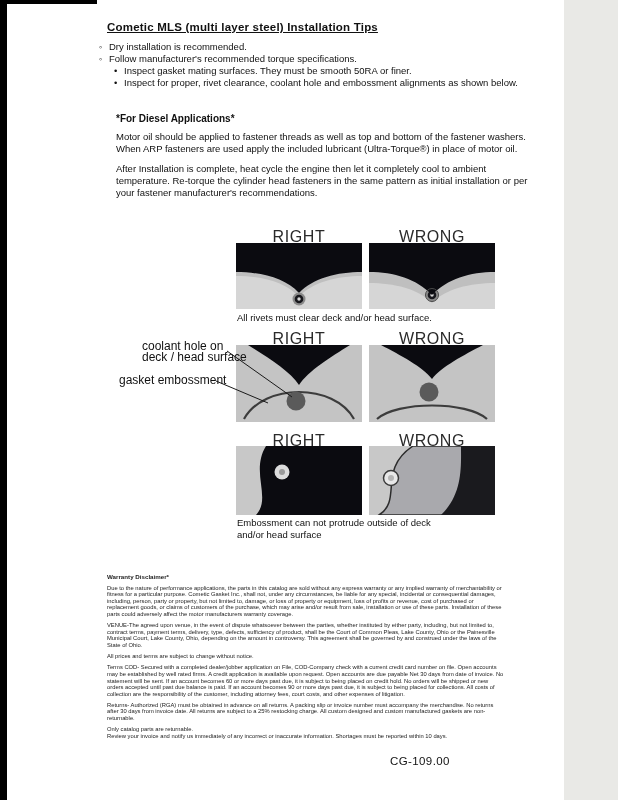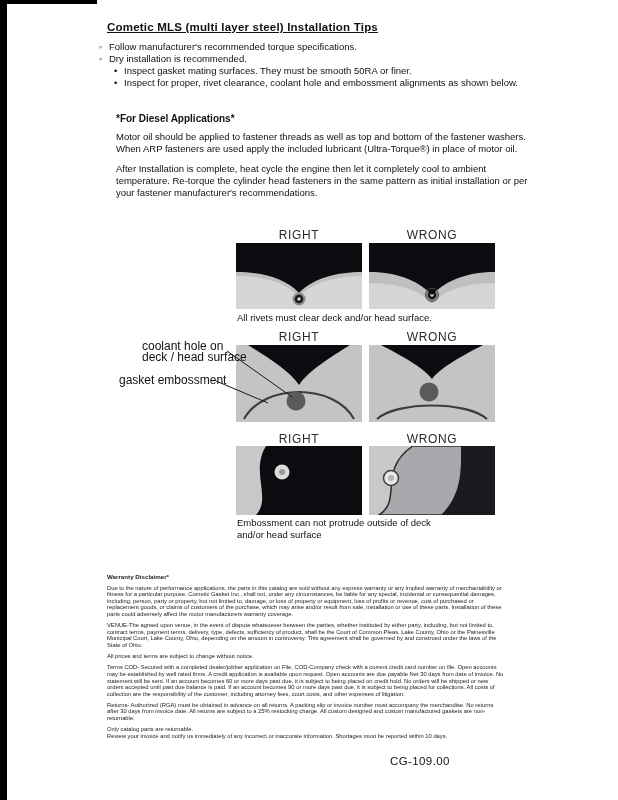--- a/index.html
+++ b/index.html
@@ -1,18 +1,18 @@
 <!DOCTYPE html>
 <html><head>
 <meta charset="utf-8">
 <style>
   * { margin:0; padding:0; box-sizing:border-box; }
   html,body { background:#e9e9e6; }
   .page {
-    position:relative; width:618px; height:800px; background:#ffffff;
+    position:relative; width:564px; height:800px; background:#ffffff;
     font-family:"Liberation Sans", sans-serif; color:#111; overflow:hidden;
   }
   .edge-left { position:absolute; left:0; top:0; width:7px; height:800px; background:#000; }
   .edge-top  { position:absolute; left:0; top:0; width:97px; height:4px; background:#000; }
 
   .title {
     position:absolute; left:107px; top:21px; font-size:11.5px; font-weight:bold;
     text-decoration:underline; letter-spacing:0.2px; white-space:nowrap;
   }
 
@@ -21,21 +21,21 @@
   .bullet::before { content:"\25E6"; position:absolute; left:0; top:0; font-size:9px; }
   .bullet.sub { margin-left:15px; }
   .bullet.sub::before { content:"\2022"; font-size:9.5px; }
 
   .h-diesel { position:absolute; left:116px; top:113px; font-size:10px; font-weight:bold; }
   .para { position:absolute; left:116px; width:414px; font-size:9.5px; line-height:12.2px; }
   .p1 { top:131px; }
   .p2 { top:163px; }
   .note { position:absolute; left:116px; top:207px; font-size:9.5px; }
 
-  .fig-label { position:absolute; width:126px; text-align:center; font-size:12px; color:#2a2a2a; letter-spacing:0.6px; }
+  .fig-label { position:absolute; width:126px; text-align:center; font-size:16px; color:#2a2a2a; letter-spacing:0.6px; }
   .panel { position:absolute; width:126px; line-height:0; }
   .caption { position:absolute; font-size:9.5px; line-height:11.5px; }
 
   .lab-r1 { left:236px; top:228px; } .lab-w1 { left:369px; top:228px; }
   .pan-r1 { left:236px; top:243px; } .pan-w1 { left:369px; top:243px; }
   .cap-1  { left:237px; top:312px; }
 
   .lab-r2 { left:236px; top:330px; } .lab-w2 { left:369px; top:330px; }
   .pan-r2 { left:236px; top:345px; } .pan-w2 { left:369px; top:345px; }
   .cap-2  { left:237px; top:424px; }
@@ -60,22 +60,22 @@
 </head>
 <body>
 
 <div class="page">
   <div class="edge-left"></div>
   <div class="edge-top"></div>
 
   <h1 class="title">Cometic MLS (multi layer steel) Installation Tips</h1>
 
   <div class="bullets">
+    <div class="bullet"><span>Dry installation is recommended.</span></div>
     <div class="bullet"><span>Follow manufacturer's recommended torque specifications.</span></div>
-    <div class="bullet"><span>Dry installation is recommended.</span></div>
     <div class="bullet sub"><span>Inspect gasket mating surfaces.  They must be smooth 50RA or finer.</span></div>
     <div class="bullet sub"><span>Inspect for proper, rivet clearance, coolant hole and embossment alignments as shown below.</span></div>
   </div>
 
   <h2 class="h-diesel">*For Diesel Applications*</h2>
   <p class="para p1">Motor oil should be applied to fastener threads as well as top and bottom of the fastener washers. When ARP fasteners are used apply the included lubricant (Ultra-Torque®) in place of motor oil.</p>
   <p class="para p2">After Installation is complete, heat cycle the engine then let it completely cool to ambient temperature. Re-torque the cylinder head fasteners in the same pattern as initial installation or per your fastener manufacturer's recommendations.</p>
 
   <div class="fig-label lab-r1">RIGHT</div>
   <div class="fig-label lab-w1">WRONG</div>

